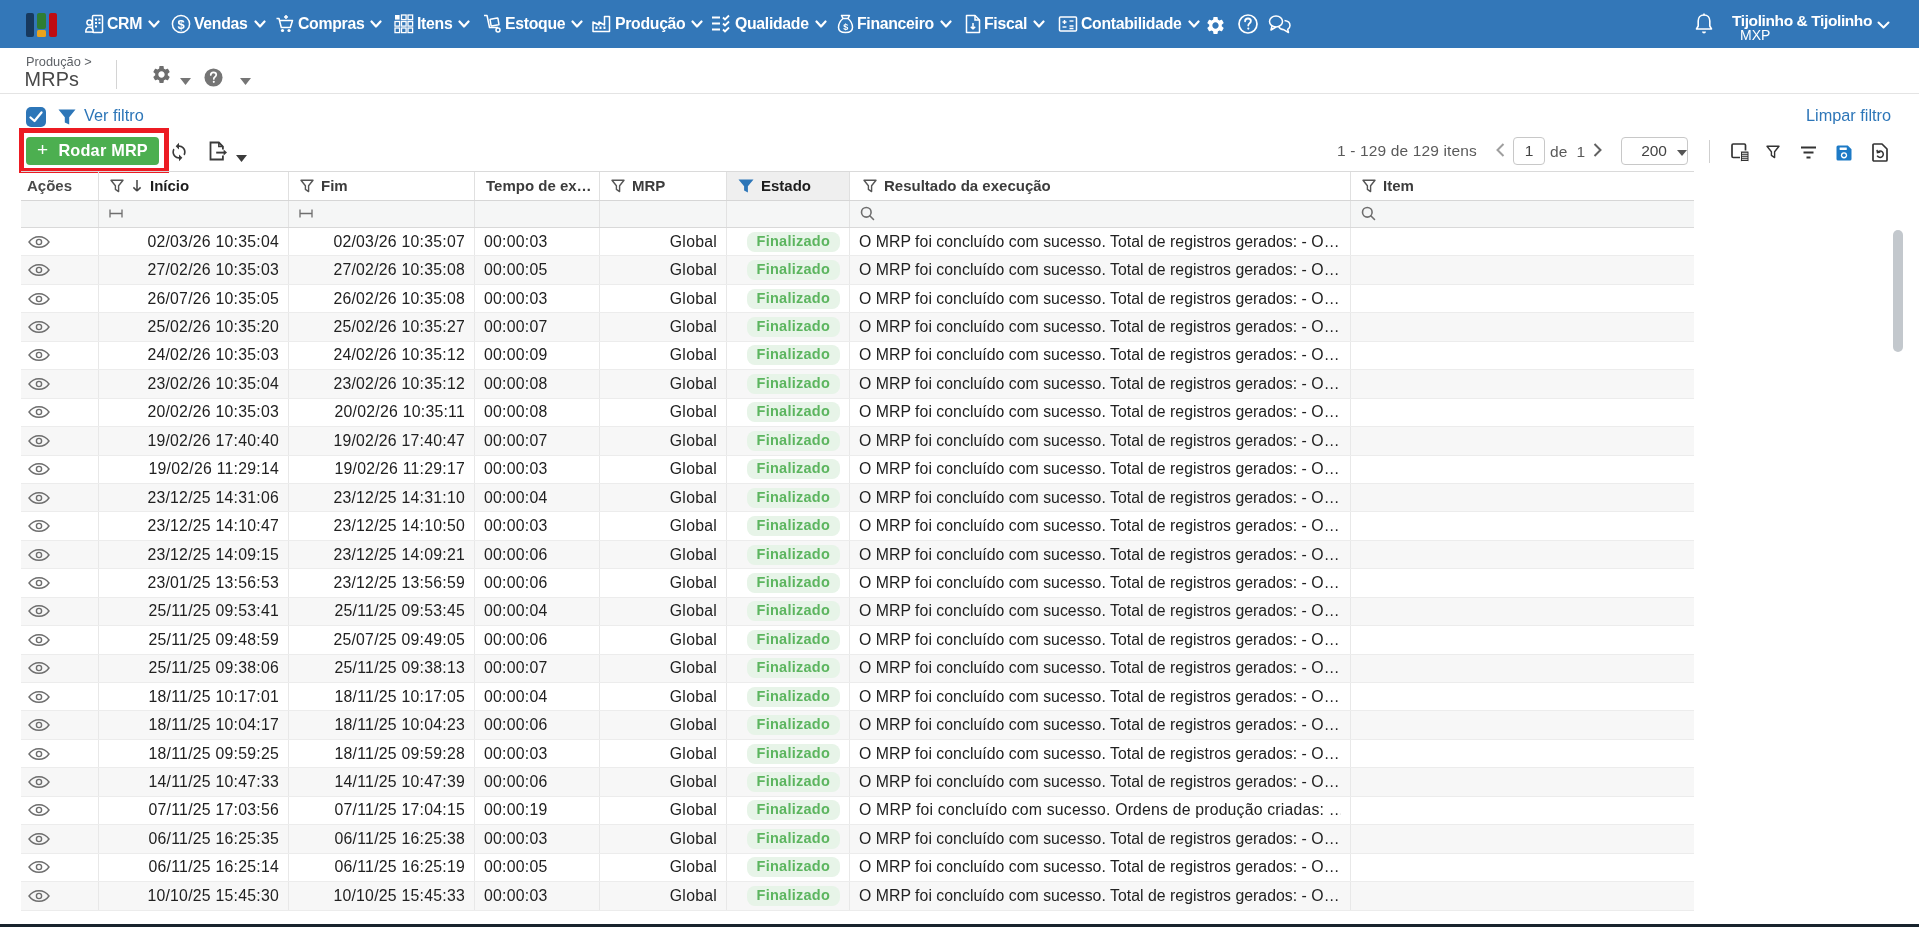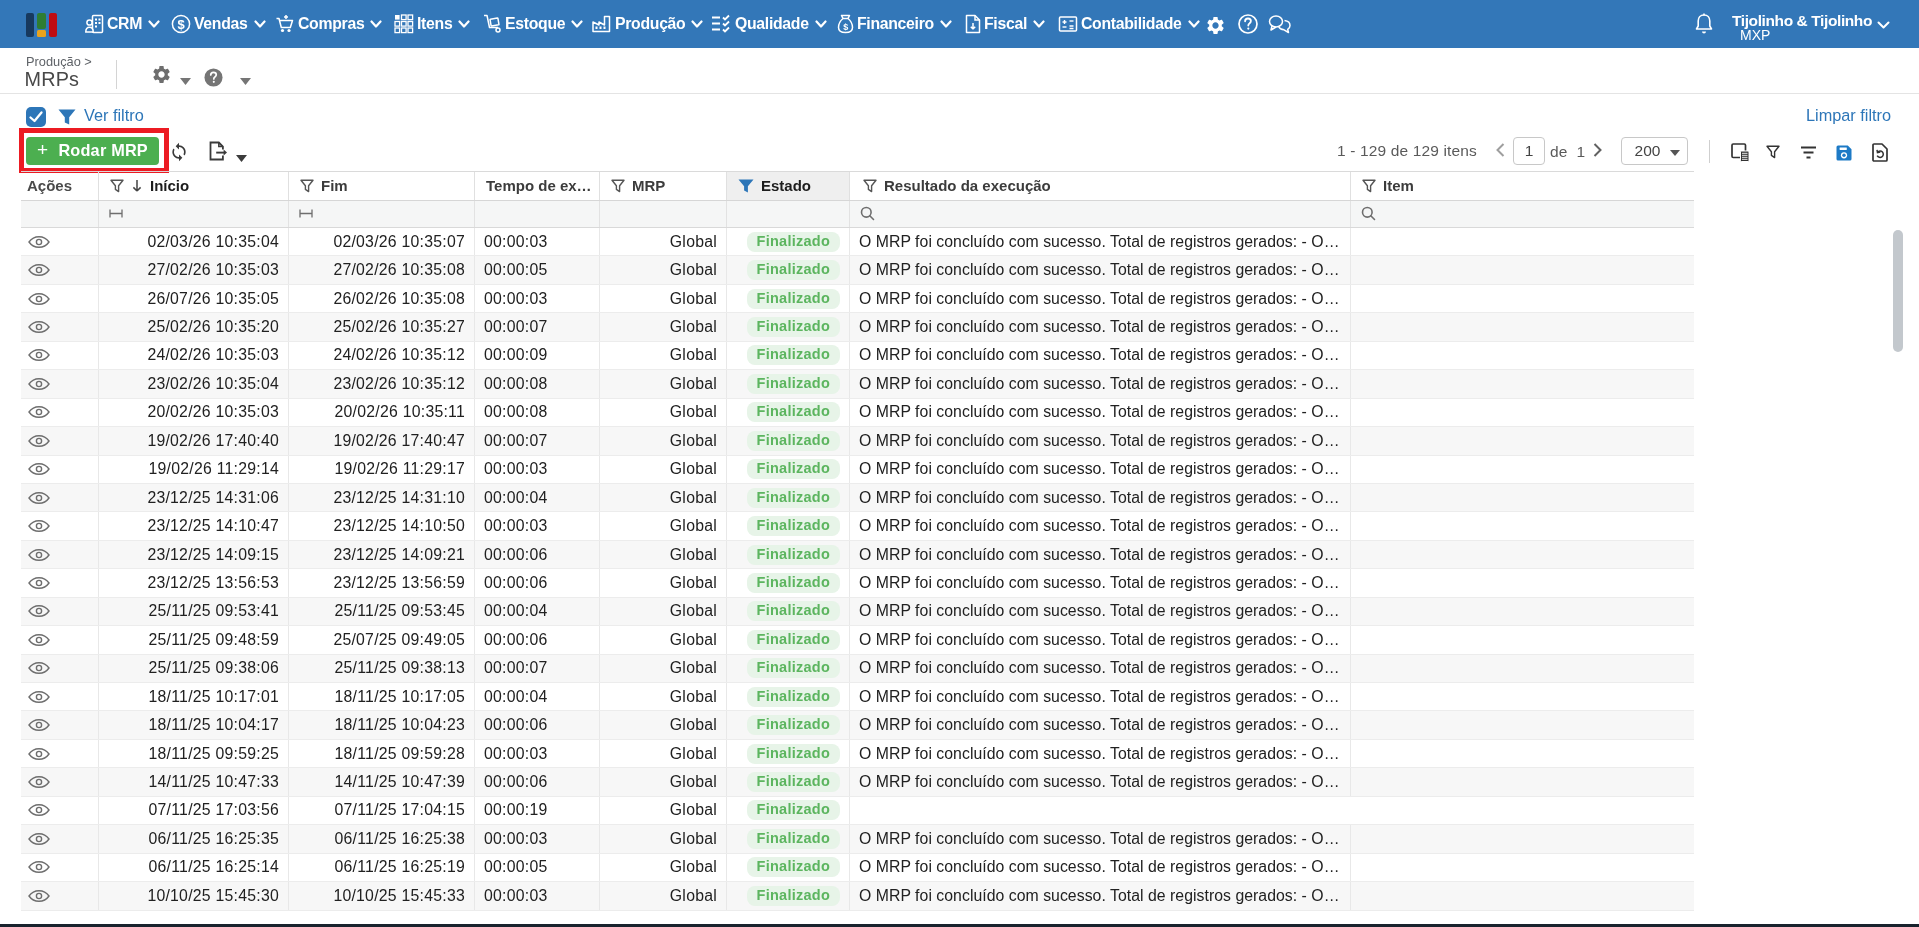--- a/index.html
+++ b/index.html
@@ -235,21 +235,21 @@
 <div class="pgtxt" style="left:1337px;top:142px">1 - 129 de 129 itens</div>
 <div class="abs" style="left:1494px;top:143px"><svg width="12" height="16" viewBox="0 0 12 16"></svg></div>
 <div class="abs" style="left:1494px;top:142px"><svg width="13" height="16" viewBox="0 0 13 16">
       <path d="M9.5 2 L3.5 8 L9.5 14" fill="none" stroke="#9e9e9e" stroke-width="2"></path>
     </svg></div>
 <div class="box" style="left:1513px;top:137px;width:32px;height:28px">1</div>
 <div class="pgtxt" style="left:1550px;top:143px">de&nbsp; 1</div>
 <div class="abs" style="left:1591px;top:142px"><svg width="13" height="16" viewBox="0 0 13 16">
       <path d="M3.5 2 L9.5 8 L3.5 14" fill="none" stroke="#616161" stroke-width="2"></path>
     </svg></div>
-<div class="box" style="left:1621px;top:137px;width:67px;height:28px;justify-content:center;padding-left:6px">200<span style="margin-left:10px"><svg width="10" height="6" viewBox="0 0 10 6">
+<div class="box" style="left:1621px;top:137px;width:67px;height:28px;justify-content:flex-end;padding-left:6px">200<span style="margin-left:10px"><svg width="10" height="6" viewBox="0 0 10 6">
         <path d="M0 0 H10 L5.0 6 Z" fill="#555"></path>
       </svg></span></div>
 <div class="abs" style="left:1709px;top:140px;width:1px;height:23px;background:#cfcfcf"></div>
 <div class="abs" style="left:1731px;top:143px"><svg width="19" height="19" viewBox="0 0 19 19">
       <rect x="1" y="1" width="13.5" height="13.5" rx="1.2" fill="none" stroke="#333" stroke-width="1.7"></rect>
       <rect x="9.5" y="8" width="8.5" height="10.5" rx="1" fill="#333" stroke="#fff" stroke-width="1"></rect>
       <path d="M11 10.3 h5.5 M11 12.3 h5.5 M11 14.3 h5.5 M11 16.3 h5.5" stroke="#fff" stroke-width="0.9"></path>
     </svg></div>
 <div class="abs" style="left:1766px;top:145px"><svg width="15" height="15" viewBox="0 0 15 15">
       <path d="M1 1.2 H13 L8.6 6.8 V12.6 L5.4 10.4 V6.8 Z" fill="none" stroke="#333" stroke-width="1.4" stroke-linejoin="round"></path>
@@ -570,21 +570,21 @@
       </div>
 <div class="dcell" style="width:343px;border-right:none"></div>
 </div>
 <div class="drow">
 <div class="dcell" style="width:78px;padding-left:7px">
         <svg width="22" height="12" viewBox="0 0 22 12">
           <path d="M1 6 C4 1.7 8 0.7 11 0.7 C14 0.7 18 1.7 21 6 C18 10.3 14 11.3 11 11.3 C8 11.3 4 10.3 1 6 Z" fill="none" stroke="#6e6e6e" stroke-width="1.4"></path>
           <circle cx="11" cy="6" r="2.6" fill="none" stroke="#6e6e6e" stroke-width="1.4"></circle>
         </svg>
       </div>
-<div class="dcell num" style="width:190px">23/12/25 13:56:53</div>
+<div class="dcell num" style="width:190px">23/01/25 13:56:53</div>
 <div class="dcell num" style="width:186px">23/12/25 13:56:59</div>
 <div class="dcell" style="width:125px">00:00:06</div>
 <div class="dcell num" style="width:127px">Global</div>
 <div class="dcell num" style="width:123px">
         <span class="pill">Finalizado</span>
       </div>
 <div class="dcell" style="width:501px">
         <span style="display:inline-block;max-width:482px;overflow:hidden;letter-spacing:.04px">O MRP foi concluído com sucesso. Total de registros gerados: - O…</span>
       </div>
 <div class="dcell" style="width:343px;border-right:none"></div>
@@ -729,20 +729,23 @@
           <circle cx="11" cy="6" r="2.6" fill="none" stroke="#6e6e6e" stroke-width="1.4"></circle>
         </svg>
       </div>
 <div class="dcell num" style="width:190px">07/11/25 17:03:56</div>
 <div class="dcell num" style="width:186px">07/11/25 17:04:15</div>
 <div class="dcell" style="width:125px">00:00:19</div>
 <div class="dcell num" style="width:127px">Global</div>
 <div class="dcell num" style="width:123px">
         <span class="pill">Finalizado</span>
       </div>
+<div class="dcell" style="width:501px">
+        <span style="display:inline-block;max-width:482px;overflow:hidden;letter-spacing:.19px">O MRP foi concluído com sucesso. Ordens de produção criadas: …</span>
+      </div>
 <div class="dcell" style="width:343px;border-right:none"></div>
 </div>
 <div class="drow alt">
 <div class="dcell" style="width:78px;padding-left:7px">
         <svg width="22" height="12" viewBox="0 0 22 12">
           <path d="M1 6 C4 1.7 8 0.7 11 0.7 C14 0.7 18 1.7 21 6 C18 10.3 14 11.3 11 11.3 C8 11.3 4 10.3 1 6 Z" fill="none" stroke="#6e6e6e" stroke-width="1.4"></path>
           <circle cx="11" cy="6" r="2.6" fill="none" stroke="#6e6e6e" stroke-width="1.4"></circle>
         </svg>
       </div>
 <div class="dcell num" style="width:190px">06/11/25 16:25:35</div>

